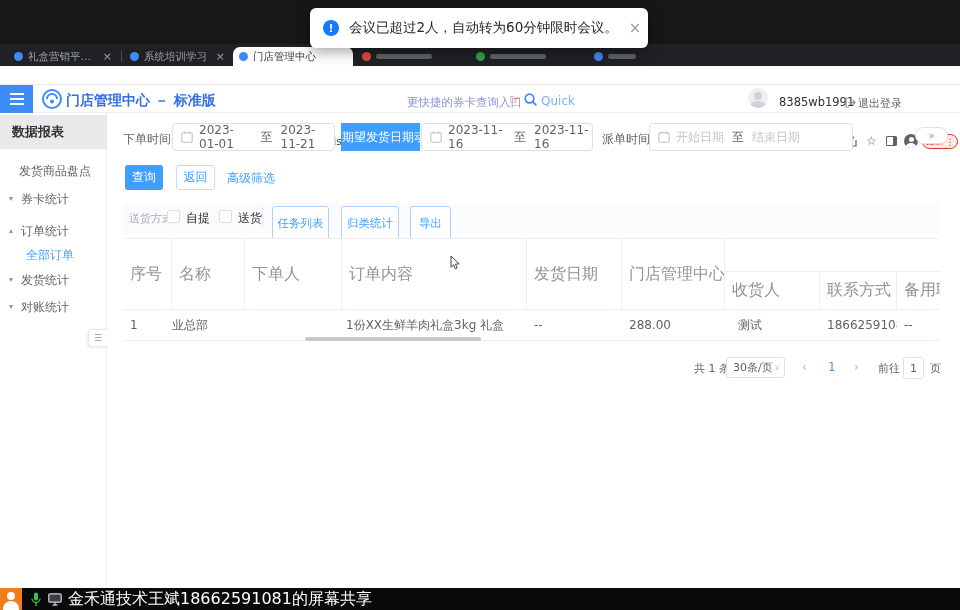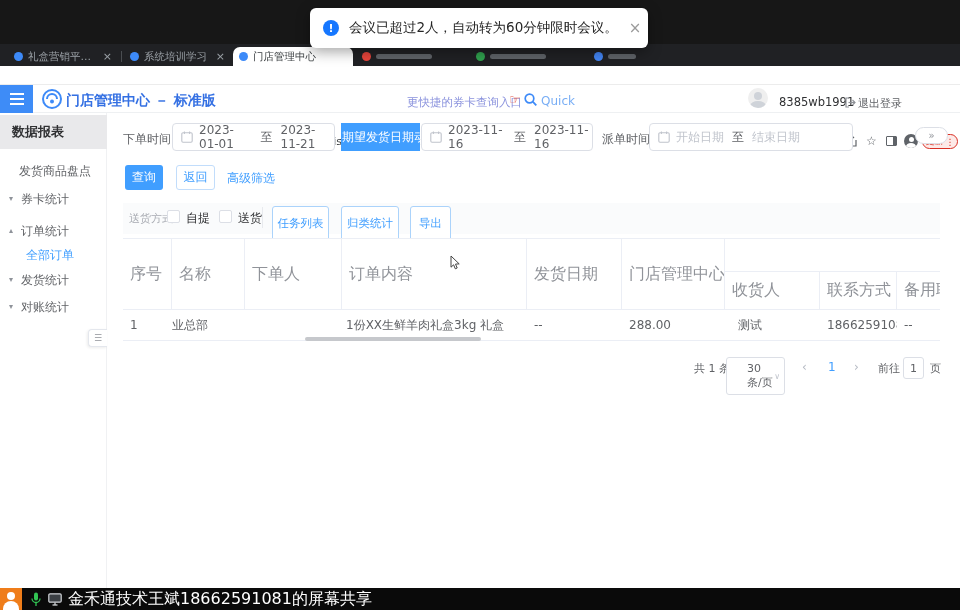--- a/index.html
+++ b/index.html
@@ -93,23 +93,23 @@
   .hgroup .gtop { height:35px; border-bottom:1px solid #ebeef5; }
   .hgroup .gbot { display:flex; height:37px; }
   .hgroup .gbot .hcell { height:37px; }
   .trow { display:flex; height:31px; border-bottom:1px solid #ebeef5; color:#606266; font-size:12px;
           background:#fff; align-items:stretch; }
   .tcell { display:flex; align-items:center; padding-left:7px; overflow:hidden; white-space:nowrap; flex:none; }
   .scrollthumb { left:305px; top:337px; width:176px; height:4px; border-radius:2px; background:#c6c8cc; }
 
   
   .pgtxt { position:absolute; font-size:11px; color:#606266; }
-  .pgsel { position:absolute; left:726px; top:357px; width:59px; height:38px; border:1px solid #dcdfe6;
+  .pgsel { position:absolute; left:726px; top:357px; width:59px; height:21px; border:1px solid #dcdfe6;
            border-radius:3px; background:#fff; display:flex; align-items:center; font-size:11px; color:#606266;
-           padding:0 4px 0 20px; justify-content:space-between; }
+           padding:0 4px 0 6px; justify-content:space-between; }
   .pgarrow { position:absolute; top:360px; font-size:12px; color:#b4b9c2; }
   .pgcur { position:absolute; left:828px; top:360px; font-size:12px; color:#409eff; }
   .pginput { position:absolute; left:903px; top:357px; width:21px; height:22px; border:1px solid #dcdfe6;
              border-radius:3px; font-size:11px; color:#606266; text-align:center;
              font-family:"DejaVu Sans","Liberation Sans",sans-serif; }
 
   
   .toast { left:310px; top:8px; width:338px; height:40px; background:#fff; border-radius:6px;
            box-shadow:0 4px 14px rgba(0,0,0,.35); display:flex; align-items:center; padding:0 13px; z-index:60; }
   .infoico { width:16px; height:16px; border-radius:50%; background:#1677ff; color:#fff; font-size:11px;

